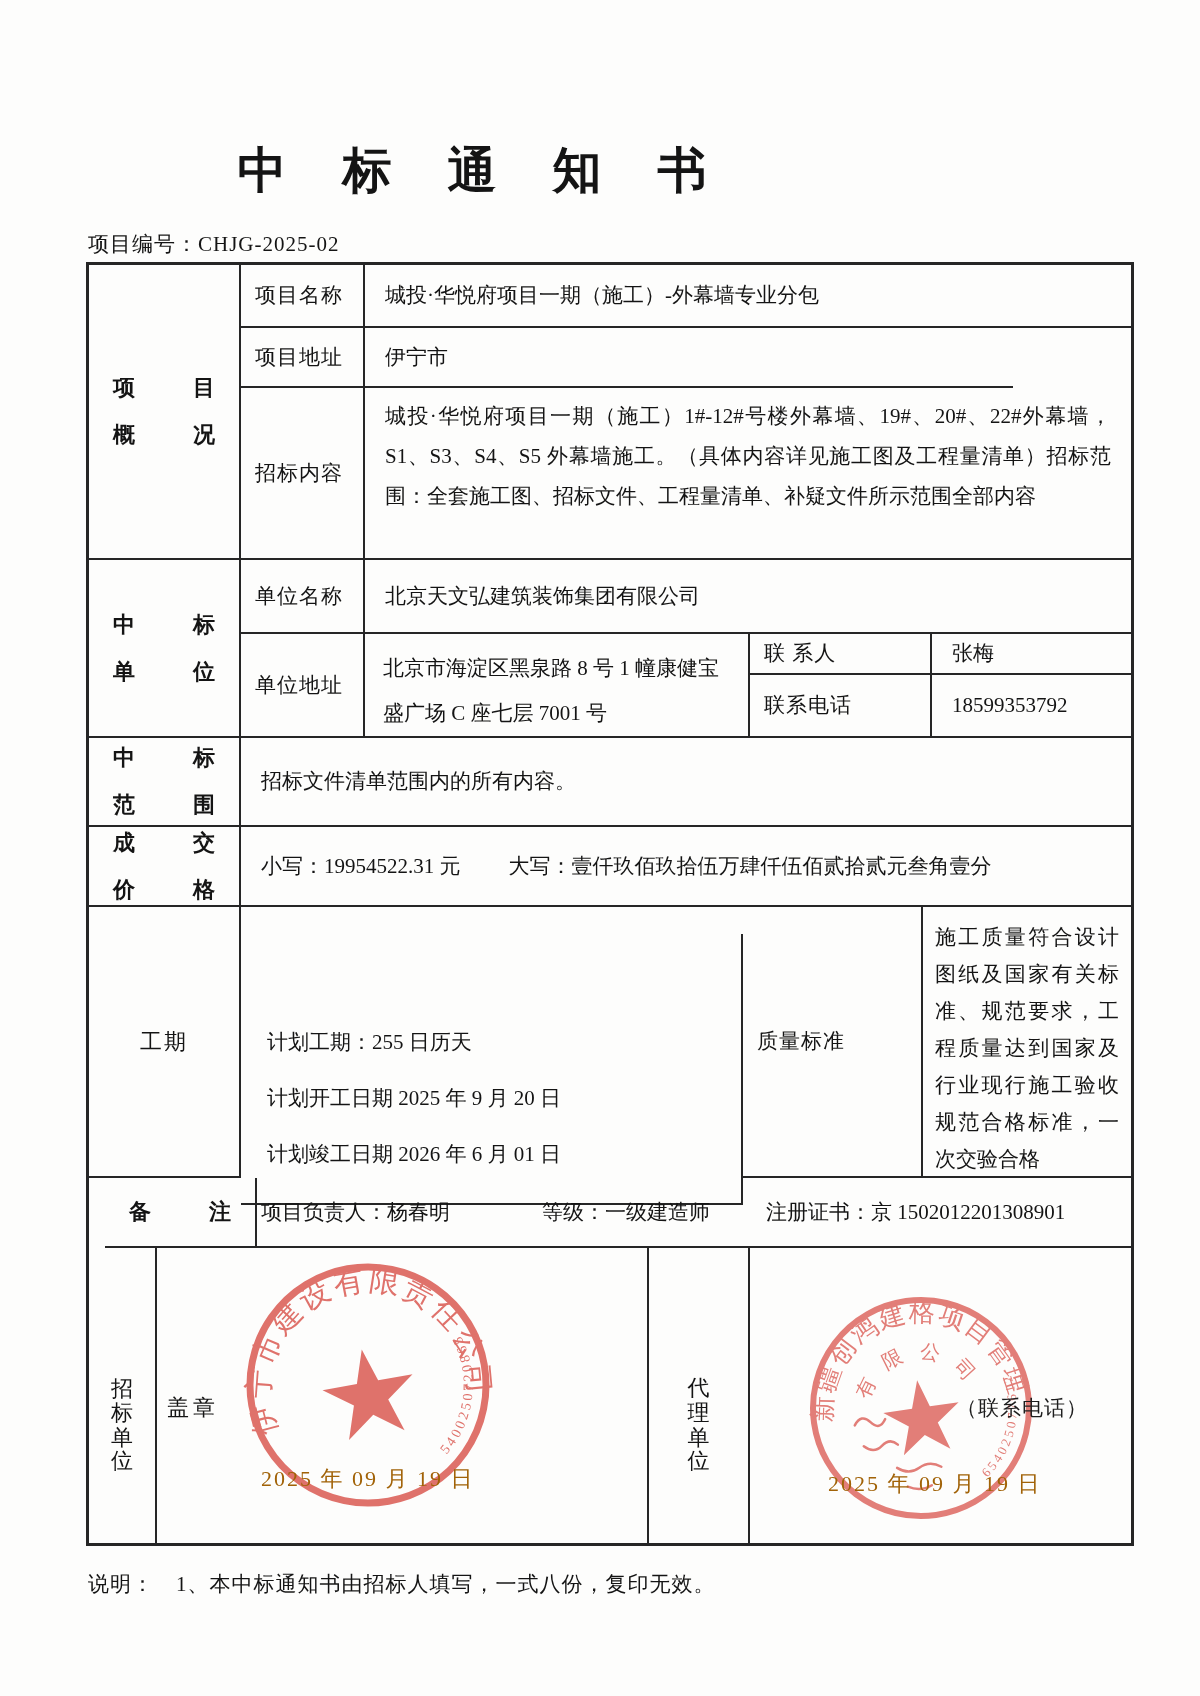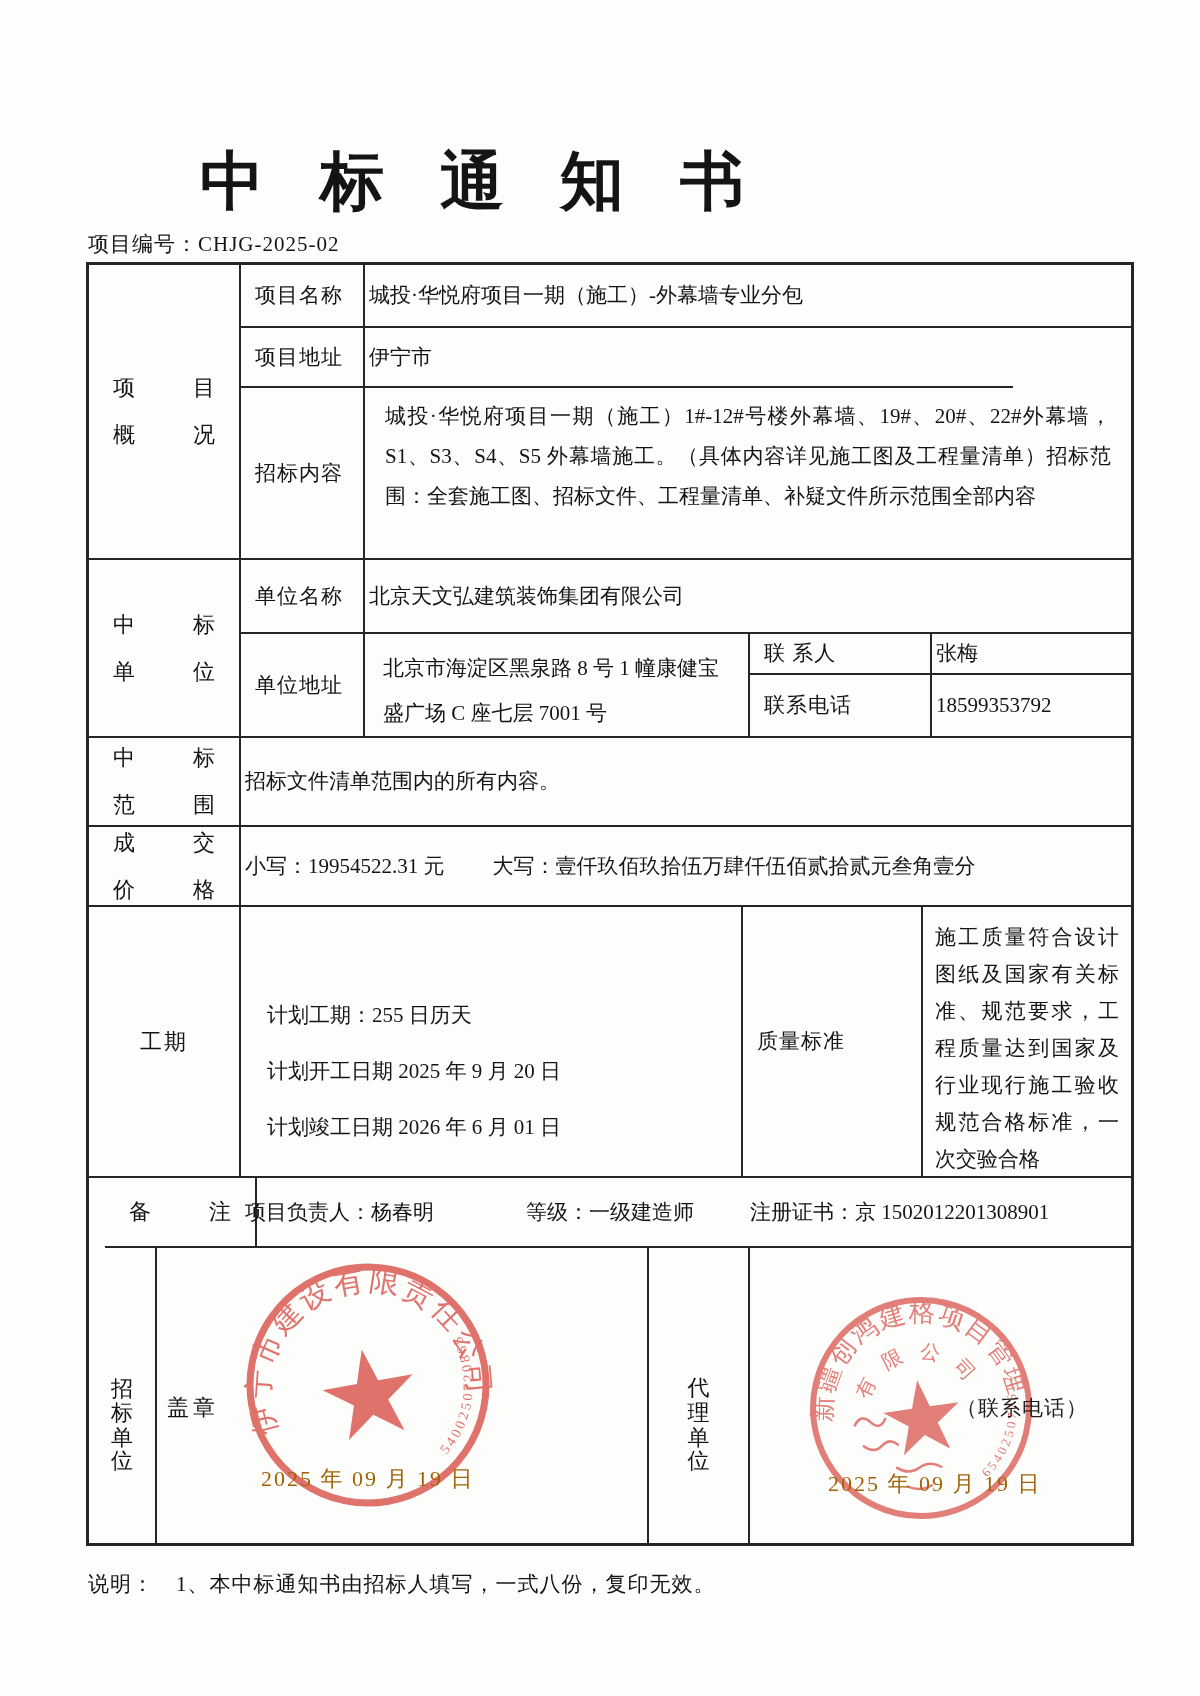--- a/index.html
+++ b/index.html
@@ -8,50 +8,50 @@
     --red:#d9544c;
   }
   html,body{margin:0;padding:0;}
   body{
     width:1200px;height:1696px;position:relative;overflow:hidden;
     background:#fdfdfc;color:var(--ink);
     font-family:"Liberation Serif","DejaVu Serif",serif;
   }
   .page-title{
     position:absolute;left:0;top:138px;width:1000px;
-    text-align:center;font-size:64px;font-weight:700;
+    text-align:center;font-size:49px;font-weight:700;
     letter-spacing:56px;box-sizing:border-box;
     white-space:nowrap;
   }
   .project-no{
     position:absolute;left:88px;top:230px;font-size:21px;letter-spacing:1px;
   }
   
   .doc-table{
     position:absolute;left:86px;top:262px;width:1042px;height:1278px;
     border:3px solid var(--line);box-sizing:content-box;
   }
   .cell{
     position:absolute;box-sizing:border-box;
     border-right:2px solid var(--line);border-bottom:2px solid var(--line);
     display:flex;align-items:center;
     font-size:21px;line-height:1.45;
   }
   .cell.no-r{border-right:none;}
   .cell.no-b{border-bottom:none;}
   .cell.center{justify-content:center;}
-  .cell.padl{padding-left:4px;}
+  .cell.padl{padding-left:20px;}
   .cell.block{display:block;}
-  .rowlabel{flex-direction:column;justify-content:center;gap:15px;font-size:22px;}
+  .rowlabel{flex-direction:column;justify-content:center;gap:15px;font-size:22px;font-weight:bold;}
   .sp2{letter-spacing:58px;margin-right:-58px;white-space:nowrap;}
   .collabel{padding-left:14px;font-size:21px;letter-spacing:1px;}
   .vlabel{writing-mode:vertical-lr;letter-spacing:24px;font-size:22px;
           display:flex;align-items:center;justify-content:center;padding-top:24px;}
   .justify{text-align:justify;}
-  .dur-lines{padding:80px 0 0 26px;line-height:56px;font-size:21px;}
+  .dur-lines{padding:80px 0 0 26px;line-height:56px;font-size:21px;margin-top:27px;}
   .qual-text{padding:12px 12px 0;line-height:37px;font-size:21px;}
   .content-text{padding:8px 20px 0;line-height:40px;font-size:21px;overflow:hidden;}
   .uaddr-text{padding:12px 18px 0;line-height:45px;font-size:21px;}
   .gap40{display:inline-block;width:48px;}
   .remark-gap1{display:inline-block;width:92px;}
   .remark-gap2{display:inline-block;width:56px;}
   
   .seal-label{position:absolute;left:10px;top:144px;font-size:22px;letter-spacing:4px;white-space:nowrap;}
   .stamp{position:absolute;opacity:.82;color:var(--red);}
   .stamp-date{

